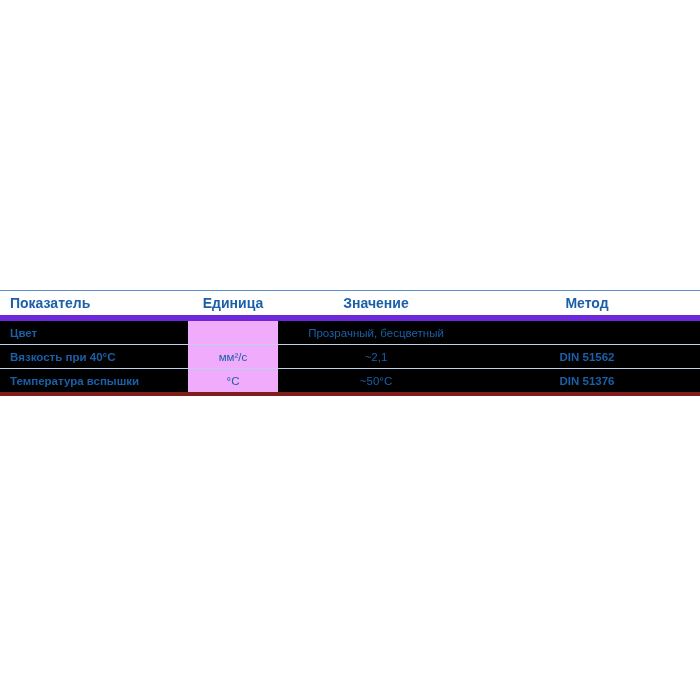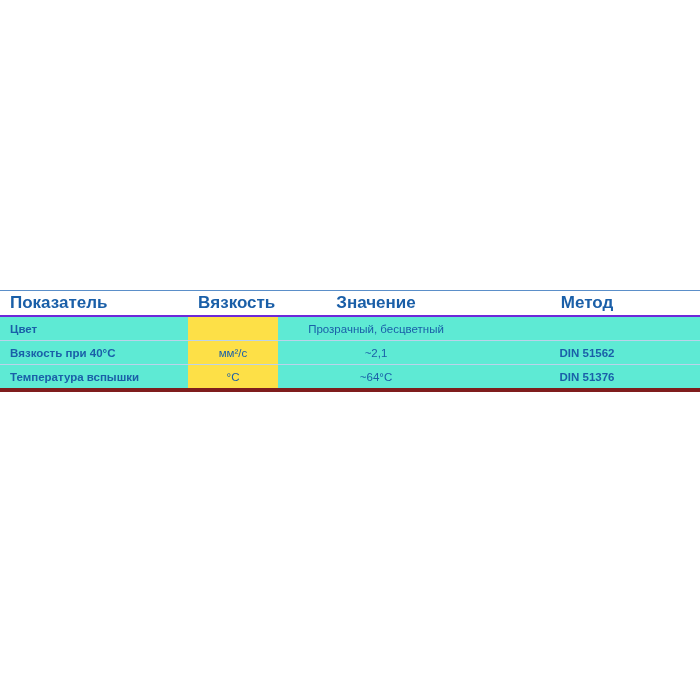--- a/index.html
+++ b/index.html
@@ -32,54 +32,54 @@
     table-layout: fixed;
   }
 
   table.spec col.c-param  { width: 188px; }
   table.spec col.c-unit   { width: 90px;  }
   table.spec col.c-value  { width: 196px; }
   table.spec col.c-method { width: 226px; }
 
   table.spec thead th {
     height: 24px;
-    font-size: 17px;
+    font-size: 14px;
     font-weight: bold;
     color: #1a5fa8;
     background: #ffffff;
     border-top: 1px solid #5b8fc9;
-    border-bottom: 2px solid #6d28d9;
+    border-bottom: 6px solid #6d28d9;
     padding: 0 10px;
     text-align: center;
     white-space: nowrap;
     vertical-align: middle;
   }
   table.spec thead th.left {
     text-align: left;
   }
 
   table.spec tbody td {
     height: 23px;
     font-size: 11.5px;
     color: #1a5fa8;
     border-bottom: 1px solid #bcd2ea;
     padding: 0 10px;
     text-align: center;
     white-space: nowrap;
     vertical-align: middle;
-    background: #5eead4;
+    background: #000000;
   }
 
   table.spec tbody td.param {
     text-align: left;
     font-weight: bold;
   }
 
   table.spec tbody td.unit {
-    background: #fde047;
+    background: #f0abfc;
     font-weight: normal;
   }
 
   table.spec tbody td.value {
     font-weight: normal;
   }
 
   table.spec tbody td.method {
     font-weight: bold;
     text-align: center;
@@ -98,41 +98,41 @@
     <table class="spec">
       <colgroup>
         <col class="c-param">
         <col class="c-unit">
         <col class="c-value">
         <col class="c-method">
       </colgroup>
       <thead>
         <tr>
           <th class="left">Показатель</th>
-          <th>Вязкость</th>
+          <th>Единица</th>
           <th>Значение</th>
           <th>Метод</th>
         </tr>
       </thead>
       <tbody>
         <tr>
           <td class="param">Цвет</td>
           <td class="unit"></td>
           <td class="value">Прозрачный, бесцветный</td>
           <td class="method"></td>
         </tr>
         <tr>
           <td class="param">Вязкость при 40°C</td>
           <td class="unit">мм²/с</td>
           <td class="value">~2,1</td>
           <td class="method">DIN 51562</td>
         </tr>
         <tr>
           <td class="param">Температура вспышки</td>
           <td class="unit">°C</td>
-          <td class="value">~64°C</td>
+          <td class="value">~50°C</td>
           <td class="method">DIN 51376</td>
         </tr>
       </tbody>
     </table>
   </div>
 
 </div>
 
 </body></html>

